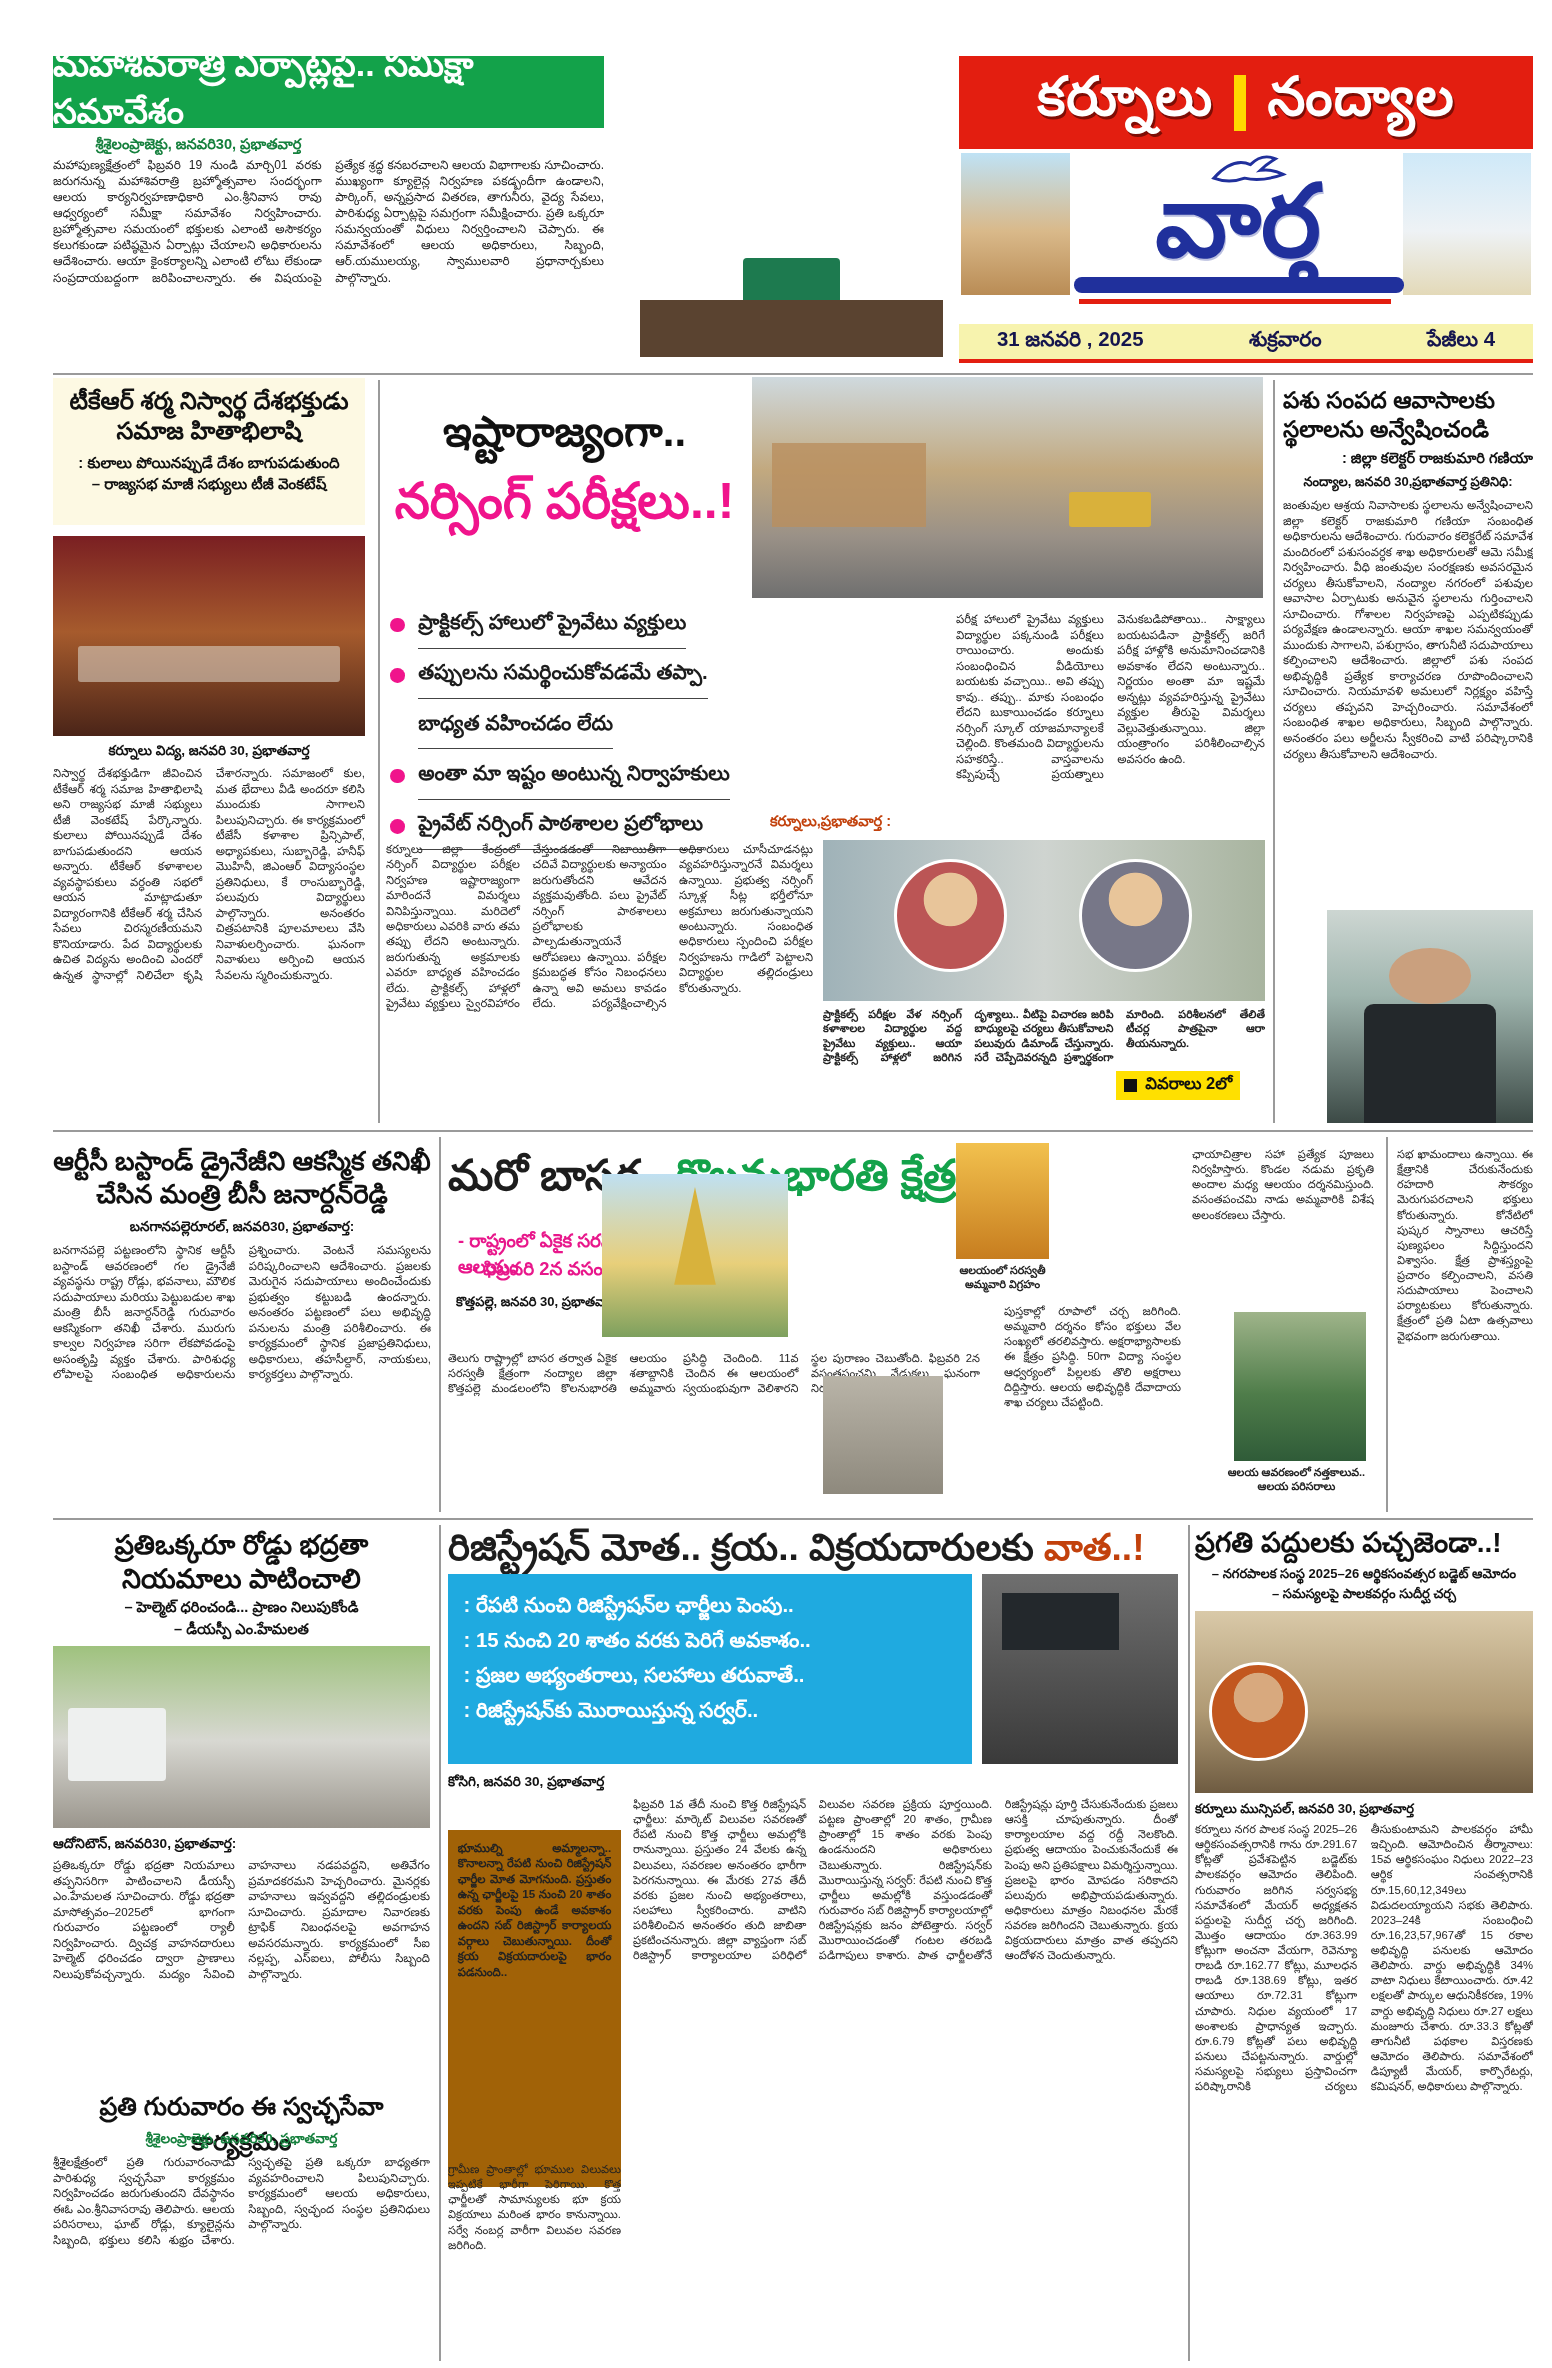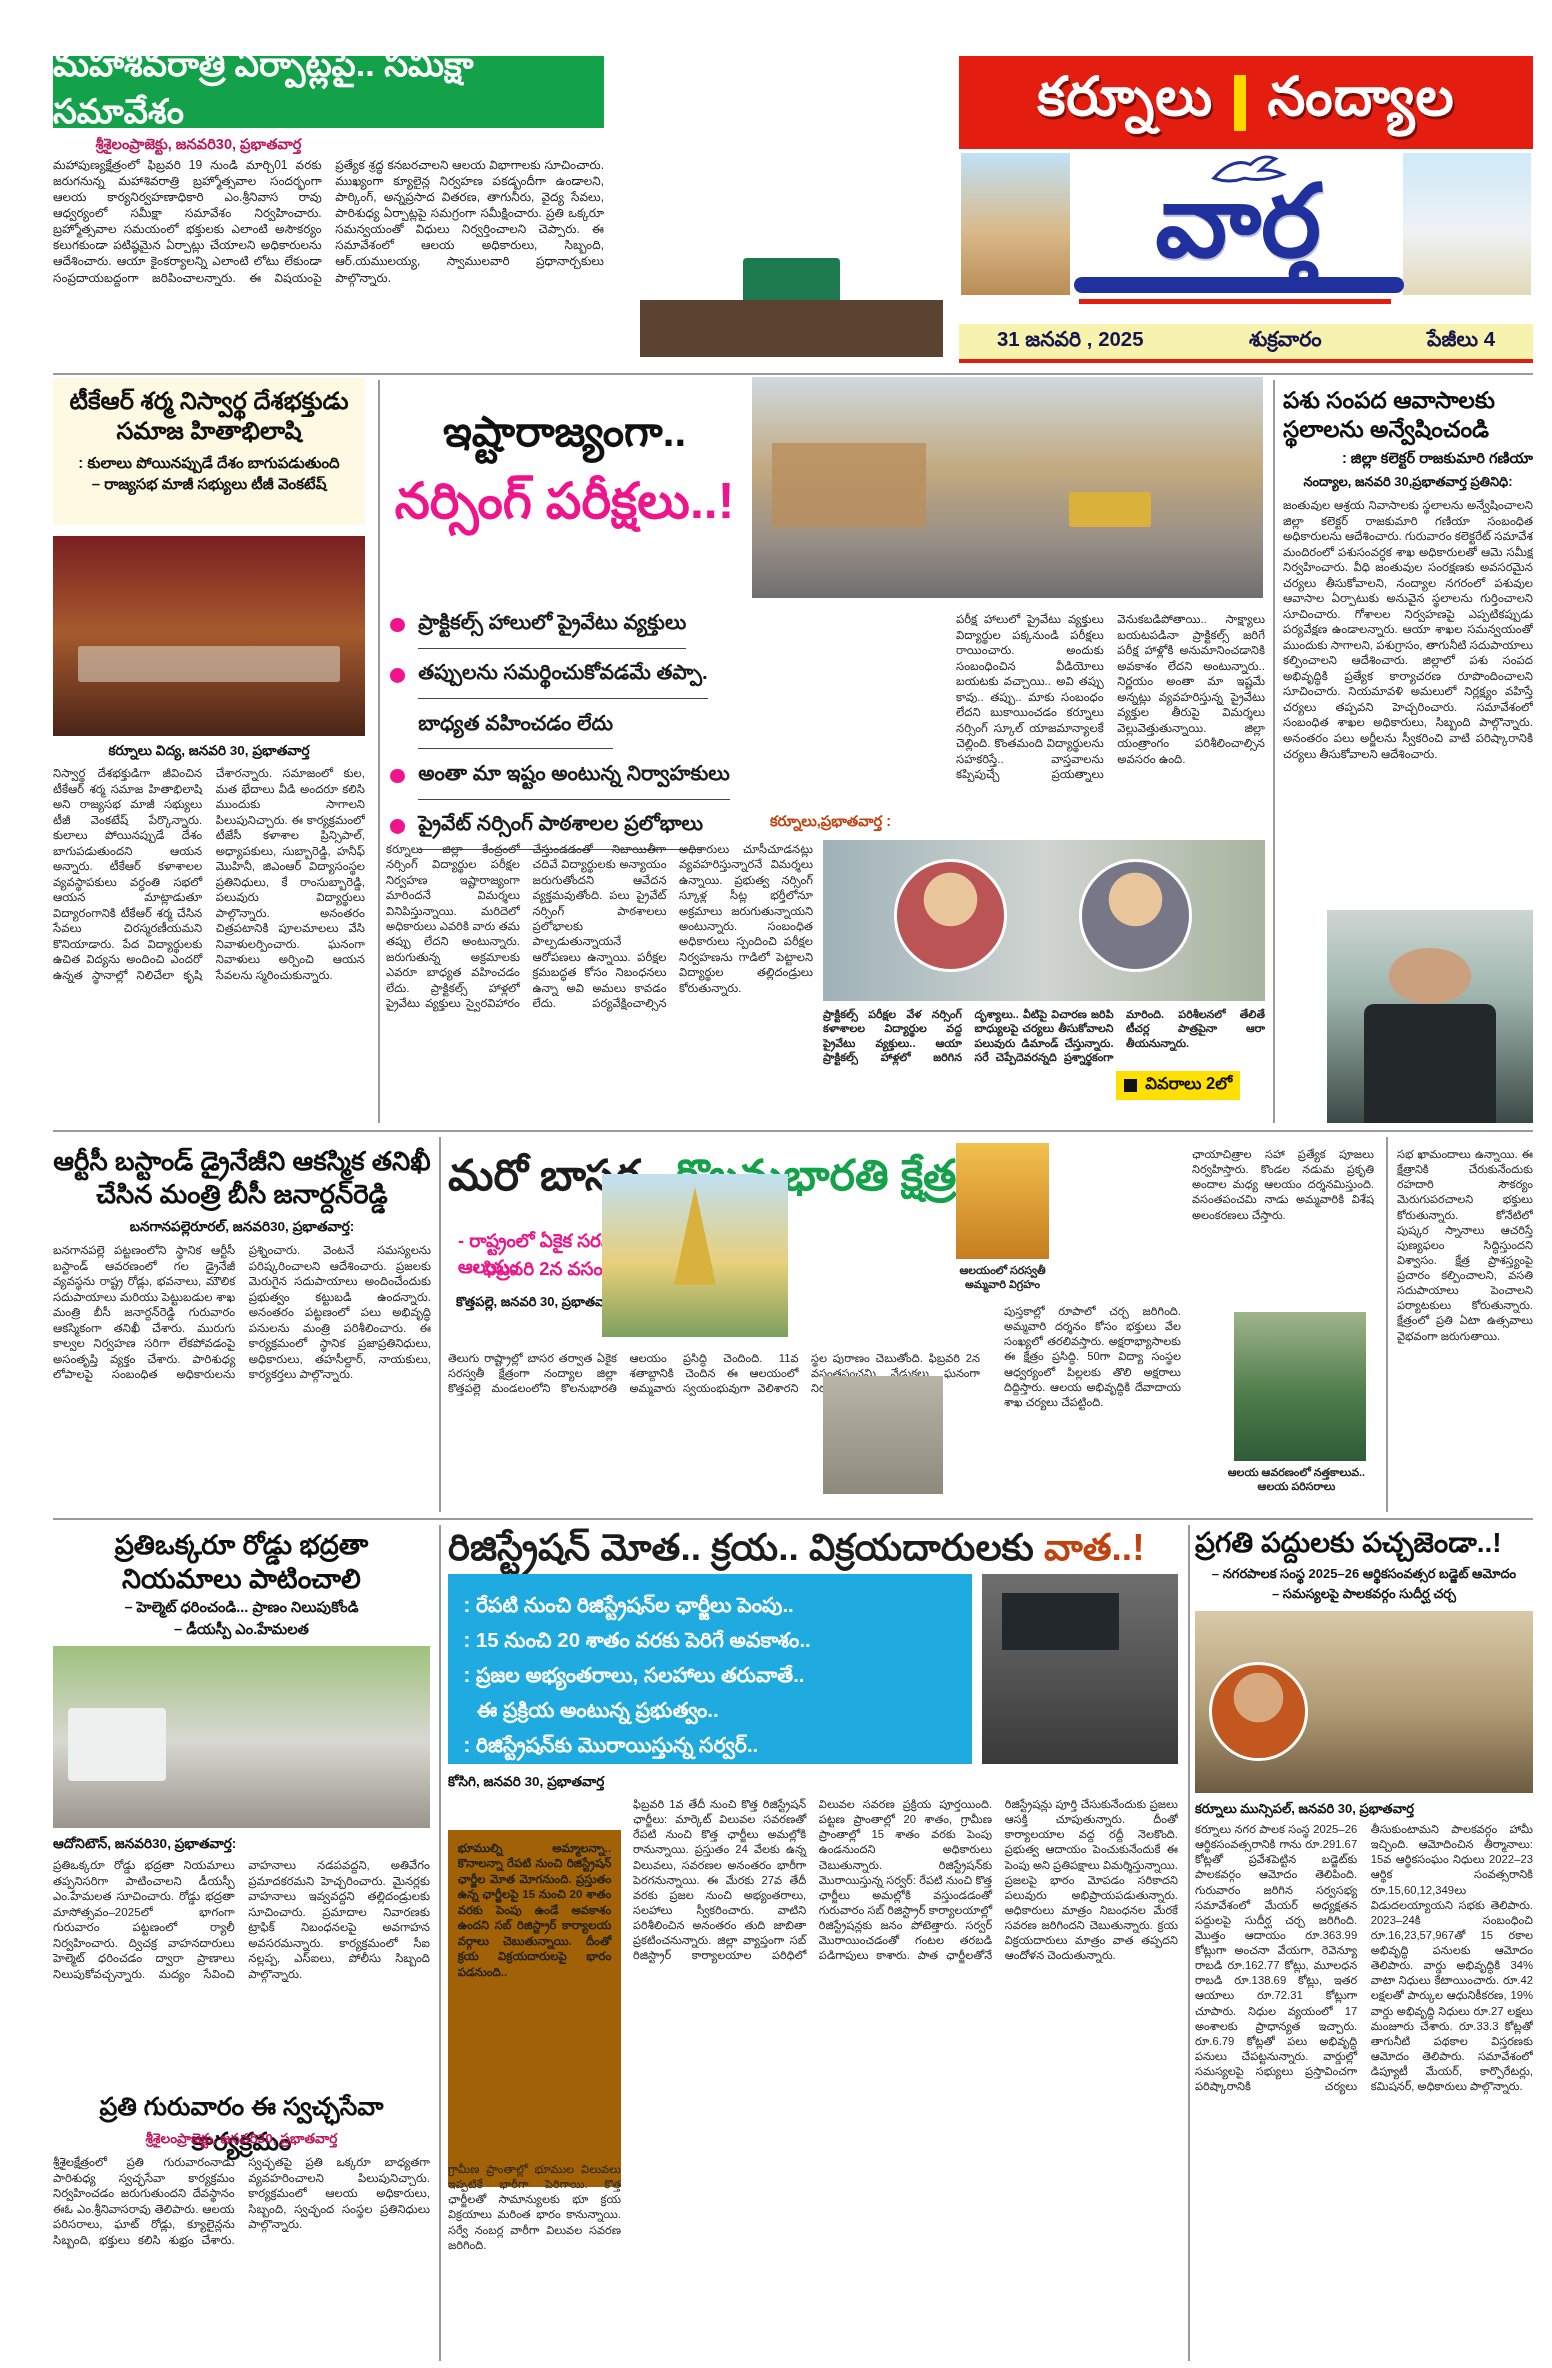--- a/index.html
+++ b/index.html
@@ -3,21 +3,21 @@
 <meta charset="utf-8">
 <style>
   html,body{margin:0;padding:0;background:#e8e8e8;}
   #page{position:relative;width:1553px;height:2369px;background:#ffffff;margin:0 auto;
         font-family:"Liberation Sans","DejaVu Sans",sans-serif;color:#1d1d1d;overflow:hidden;}
   .abs{position:absolute;}
   .jt{text-align:justify;line-height:1.34;color:#222;overflow:hidden;}
   .cols2{column-count:2;column-gap:13.6px;}
   .cols3{column-count:3;column-gap:12.6px;}
   .hl{font-weight:bold;color:#111;}
-  .byline{font-weight:bold;color:#be185d;}
+  .byline{font-weight:bold;color:#15803d;}
   .rule-h{position:absolute;height:1.9px;background:#9a9a9a;}
   .rule-v{position:absolute;width:1.9px;background:#9a9a9a;}
   
   .mh-red{background:#e31e10;display:flex;align-items:center;justify-content:center;gap:21.3px;}
   .mh-red .w{color:#fff;font-weight:bold;font-size:54px;text-shadow:1.9px 2.9px 0 #7e0d05;letter-spacing:1px;}
   .mh-div{width:11.6px;height:56px;background:#ffd900;}
   .mh-title{color:#20309c;font-weight:bold;font-size:101px;line-height:1;text-shadow:1px 1.9px 0 #b9bedf;}
   .mh-bluebar{background:#20309c;height:15.5px;border-radius:7.8px;}
   .mh-redline{background:#e31e10;height:4.9px;}
   .mh-date{background:#f7f3ae;border-bottom:4.9px solid #e31e10;display:flex;align-items:center;
@@ -198,21 +198,20 @@
   <div class="abs jt cols2" style="left:53px;top:2154px;width:377px;height:208px;font-size:11.6px;">శ్రీశైలక్షేత్రంలో ప్రతి గురువారంనాడు పారిశుధ్య స్వచ్ఛసేవా కార్యక్రమం నిర్వహించడం జరుగుతుందని దేవస్థానం ఈఓ ఎం.శ్రీనివాసరావు తెలిపారు. ఆలయ పరిసరాలు, ఘాట్ రోడ్లు, క్యూలైన్లను సిబ్బంది, భక్తులు కలిసి శుభ్రం చేశారు. స్వచ్ఛతపై ప్రతి ఒక్కరూ బాధ్యతగా వ్యవహరించాలని పిలుపునిచ్చారు. కార్యక్రమంలో ఆలయ అధికారులు, సిబ్బంది, స్వచ్ఛంద సంస్థల ప్రతినిధులు పాల్గొన్నారు.</div>
 
   <div class="abs" style="left:448px;top:1527px;width:730px;font-size:37px;font-weight:bold;">
     <span>రిజిస్ట్రేషన్ మోత.. క్రయ.. విక్రయదారులకు</span>
     <span class="red">వాత..!</span>
   </div>
   <div class="abs blue-box" style="left:448px;top:1574px;width:524px;height:190px;box-sizing:border-box;">
     <div>: రేపటి నుంచి రిజిస్ట్రేషన్‌ల ఛార్జీలు పెంపు..</div>
     <div>: 15 నుంచి 20 శాతం వరకు పెరిగే అవకాశం..</div>
     <div>: ప్రజల అభ్యంతరాలు, సలహాలు తరువాతే..</div>
-    <div style="padding-left:13.6px;">  ఈ ప్రక్రియ అంటున్న ప్రభుత్వం..</div>
     <div>: రిజిస్ట్రేషన్‌కు మొరాయిస్తున్న సర్వర్..</div>
   </div>
   <div class="abs ph" style="left:982px;top:1574px;width:196px;height:190px;background:linear-gradient(180deg,#6f6f6f 0%,#3a3a3a 100%);">
     <div class="abs" style="left:10%;top:10%;width:60%;height:30%;background:#23282c;"></div>
   </div>
   <div class="abs hl" style="left:448px;top:1774px;width:291px;font-size:13.6px;">కోసిగి, జనవరి 30, ప్రభాతవార్త</div>
   <div class="abs jt pinkbg" style="left:448px;top:1797px;width:173px;height:357px;font-size:11.6px;padding:9.7px;box-sizing:border-box;font-weight:bold;">భూముల్ని అమ్మాలన్నా.. కొనాలన్నా రేపటి నుంచి రిజిస్ట్రేషన్ ఛార్జీల మోత మోగనుంది. ప్రస్తుతం ఉన్న ఛార్జీలపై 15 నుంచి 20 శాతం వరకు పెంపు ఉండే అవకాశం ఉందని సబ్ రిజిస్ట్రార్ కార్యాలయ వర్గాలు చెబుతున్నాయి. దీంతో క్రయ విక్రయదారులపై భారం పడనుంది..</div>
   <div class="abs jt" style="left:448px;top:2162px;width:173px;height:200px;font-size:11.3px;">గ్రామీణ ప్రాంతాల్లో భూముల విలువలు ఇప్పటికే భారీగా పెరిగాయి. కొత్త ఛార్జీలతో సామాన్యులకు భూ క్రయ విక్రయాలు మరింత భారం కానున్నాయి. సర్వే నంబర్ల వారీగా విలువల సవరణ జరిగింది.</div>
   <div class="abs jt cols3" style="left:633px;top:1797px;width:545px;height:565px;font-size:11.3px;">ఫిబ్రవరి 1వ తేదీ నుంచి కొత్త రిజిస్ట్రేషన్ ఛార్జీలు: మార్కెట్ విలువల సవరణతో రేపటి నుంచి కొత్త ఛార్జీలు అమల్లోకి రానున్నాయి. ప్రస్తుతం 24 వేలకు ఉన్న విలువలు, సవరణల అనంతరం భారీగా పెరగనున్నాయి. ఈ మేరకు 27వ తేదీ వరకు ప్రజల నుంచి అభ్యంతరాలు, సలహాలు స్వీకరించారు. వాటిని పరిశీలించిన అనంతరం తుది జాబితా ప్రకటించనున్నారు. జిల్లా వ్యాప్తంగా సబ్ రిజిస్ట్రార్ కార్యాలయాల పరిధిలో విలువల సవరణ ప్రక్రియ పూర్తయింది. పట్టణ ప్రాంతాల్లో 20 శాతం, గ్రామీణ ప్రాంతాల్లో 15 శాతం వరకు పెంపు ఉండనుందని అధికారులు చెబుతున్నారు. రిజిస్ట్రేషన్‌కు మొరాయిస్తున్న సర్వర్: రేపటి నుంచి కొత్త ఛార్జీలు అమల్లోకి వస్తుండడంతో గురువారం సబ్ రిజిస్ట్రార్ కార్యాలయాల్లో రిజిస్ట్రేషన్లకు జనం పోటెత్తారు. సర్వర్ మొరాయించడంతో గంటల తరబడి పడిగాపులు కాశారు. పాత ఛార్జీలతోనే రిజిస్ట్రేషన్లు పూర్తి చేసుకునేందుకు ప్రజలు ఆసక్తి చూపుతున్నారు. దీంతో కార్యాలయాల వద్ద రద్దీ నెలకొంది. ప్రభుత్వ ఆదాయం పెంచుకునేందుకే ఈ పెంపు అని ప్రతిపక్షాలు విమర్శిస్తున్నాయి. ప్రజలపై భారం మోపడం సరికాదని పలువురు అభిప్రాయపడుతున్నారు. అధికారులు మాత్రం నిబంధనల మేరకే సవరణ జరిగిందని చెబుతున్నారు. క్రయ విక్రయదారులు మాత్రం వాత తప్పదని ఆందోళన చెందుతున్నారు.</div>
 

